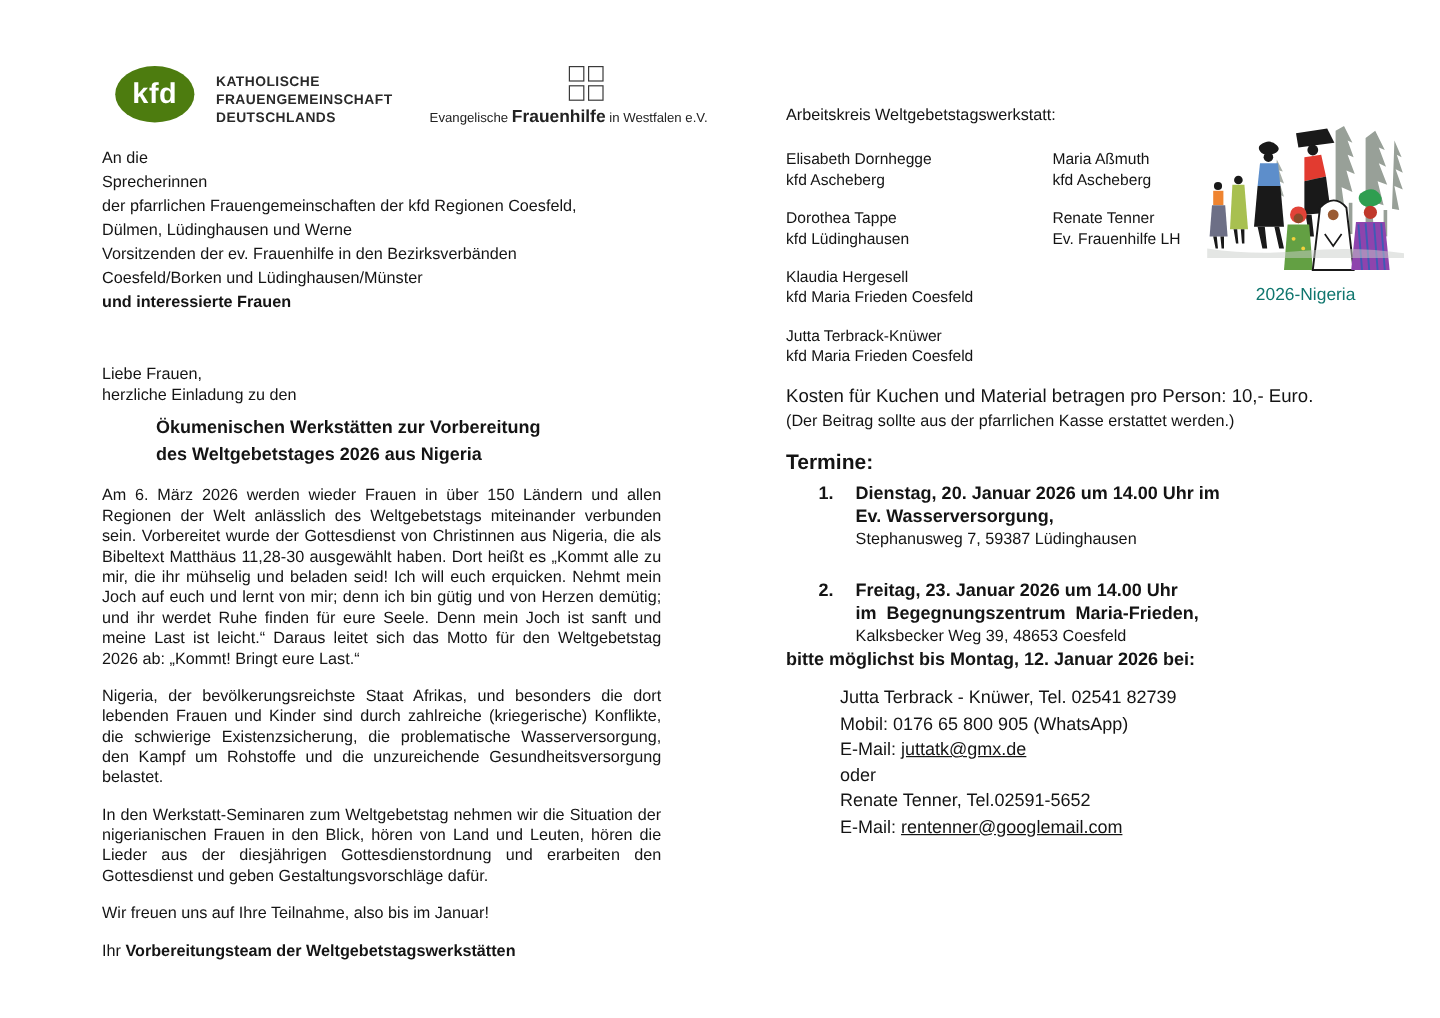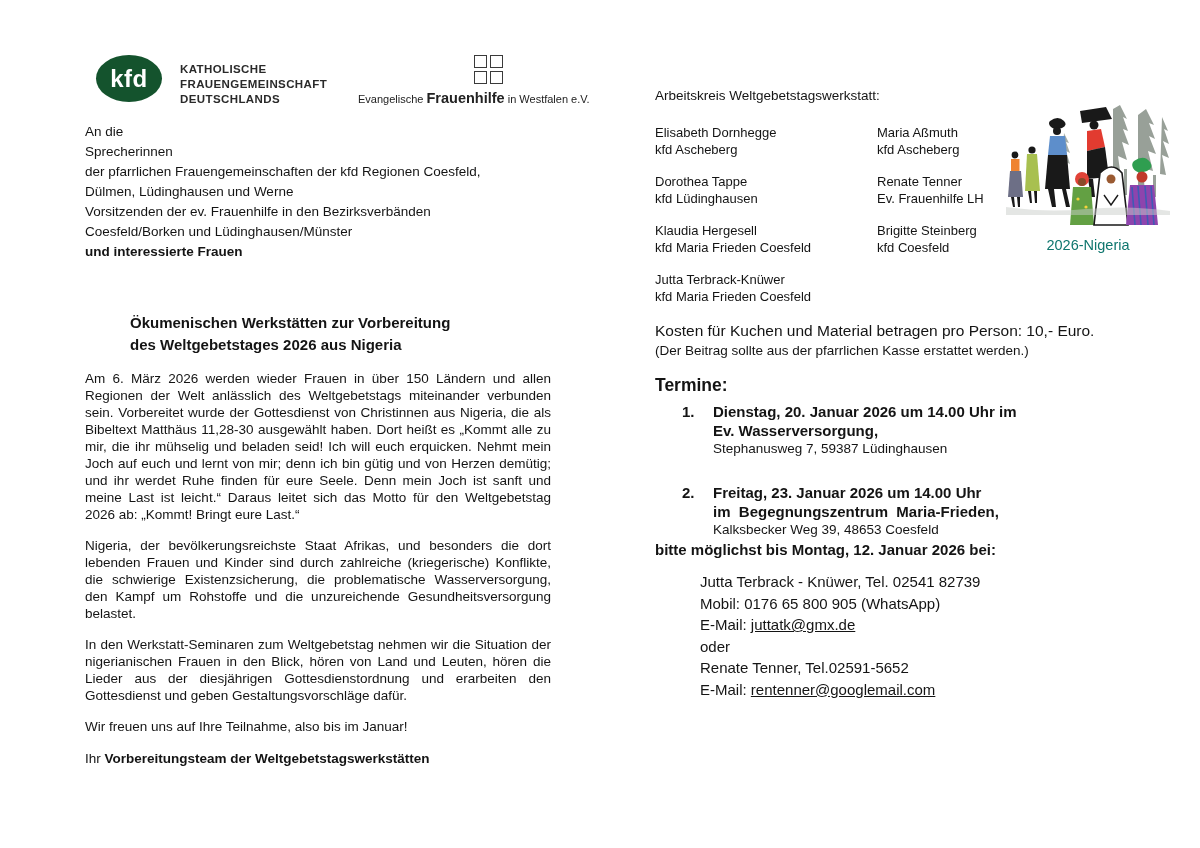--- a/index.html
+++ b/index.html
@@ -10,21 +10,21 @@
     width:1200px; height:848px;
     position:relative;
     overflow:hidden;
   }
   .abs { position:absolute; }
   .prewrap { white-space:pre-wrap; }
 
   
   .kfd-logo {
     left:96px; top:55px; width:66px; height:47px;
-    background:#14532d; border-radius:50%;
+    background:#4d7c0f; border-radius:50%;
     display:flex; align-items:center; justify-content:center;
   }
   .kfd-logo span { color:#fff; font-weight:bold; font-size:24px; letter-spacing:0.5px; }
   .kfd-org {
     left:180px; top:62px;
     font-size:11.5px; font-weight:bold; line-height:15px;
     color:#2a2a2a; letter-spacing:0.4px;
   }
   .efh-block { left:338px; top:55px; width:215px; }
   .efh-cross {
@@ -108,20 +108,24 @@
   <div>An die</div>
   <div>Sprecherinnen</div>
   <div>der pfarrlichen Frauengemeinschaften der kfd Regionen Coesfeld,</div>
   <div>Dülmen, Lüdinghausen und Werne</div>
   <div>Vorsitzenden der ev. Frauenhilfe in den Bezirksverbänden</div>
   <div>Coesfeld/Borken und Lüdinghausen/Münster</div>
   <div class="addr-bold">und interessierte Frauen</div>
 </div>
 
 <div class="abs left-col">
+  <div class="greeting">
+    <div>Liebe Frauen,</div>
+    <div>herzliche Einladung zu den</div>
+  </div>
 
   <div class="doc-title">
     <div>Ökumenischen Werkstätten zur Vorbereitung</div>
     <div>des Weltgebetstages 2026 aus Nigeria</div>
   </div>
 
   <div class="para">Am 6. März 2026 werden wieder Frauen in über 150 Ländern und allen Regionen der Welt anlässlich des Weltgebetstags miteinander verbunden sein. Vorbereitet wurde der Gottesdienst von Christinnen aus Nigeria, die als Bibeltext Matthäus 11,28-30 ausgewählt haben. Dort heißt es „Kommt alle zu mir, die ihr mühselig und beladen seid! Ich will euch erquicken. Nehmt mein Joch auf euch und lernt von mir; denn ich bin gütig und von Herzen demütig; und ihr werdet Ruhe finden für eure Seele. Denn mein Joch ist sanft und meine Last ist leicht.“ Daraus leitet sich das Motto für den Weltgebetstag 2026 ab: „Kommt! Bringt eure Last.“</div>
   <div class="para">Nigeria, der bevölkerungsreichste Staat Afrikas, und besonders die dort lebenden Frauen und Kinder sind durch zahlreiche (kriegerische) Konflikte, die schwierige Existenzsicherung, die problematische Wasserversorgung, den Kampf um Rohstoffe und die unzureichende Gesundheitsversorgung belastet.</div>
   <div class="para">In den Werkstatt-Seminaren zum Weltgebetstag nehmen wir die Situation der nigerianischen Frauen in den Blick, hören von Land und Leuten, hören die Lieder aus der diesjährigen Gottesdienstordnung und erarbeiten den Gottesdienst  und geben Gestaltungsvorschläge dafür.</div>
   <div class="para last">Wir freuen uns auf Ihre Teilnahme, also bis im Januar!</div>
@@ -152,24 +156,20 @@
       </div>
     </div>
     <div class="mcol2">
       <div class="member">
         <div>Maria Aßmuth</div>
         <div>kfd Ascheberg</div>
       </div>
       <div class="member">
         <div>Renate Tenner</div>
         <div>Ev. Frauenhilfe LH</div>
-      </div>
-      <div class="member">
-        <div>Brigitte Steinberg</div>
-        <div>kfd Coesfeld</div>
       </div>
     </div>
   </div>
 
   <div class="cost-line">Kosten für Kuchen und Material betragen pro Person: 10,- Euro.</div>
   <div class="cost-note">(Der Beitrag sollte aus der pfarrlichen Kasse erstattet werden.)</div>
 
   <div class="termine-head">Termine:</div>
 
   <div class="event">

